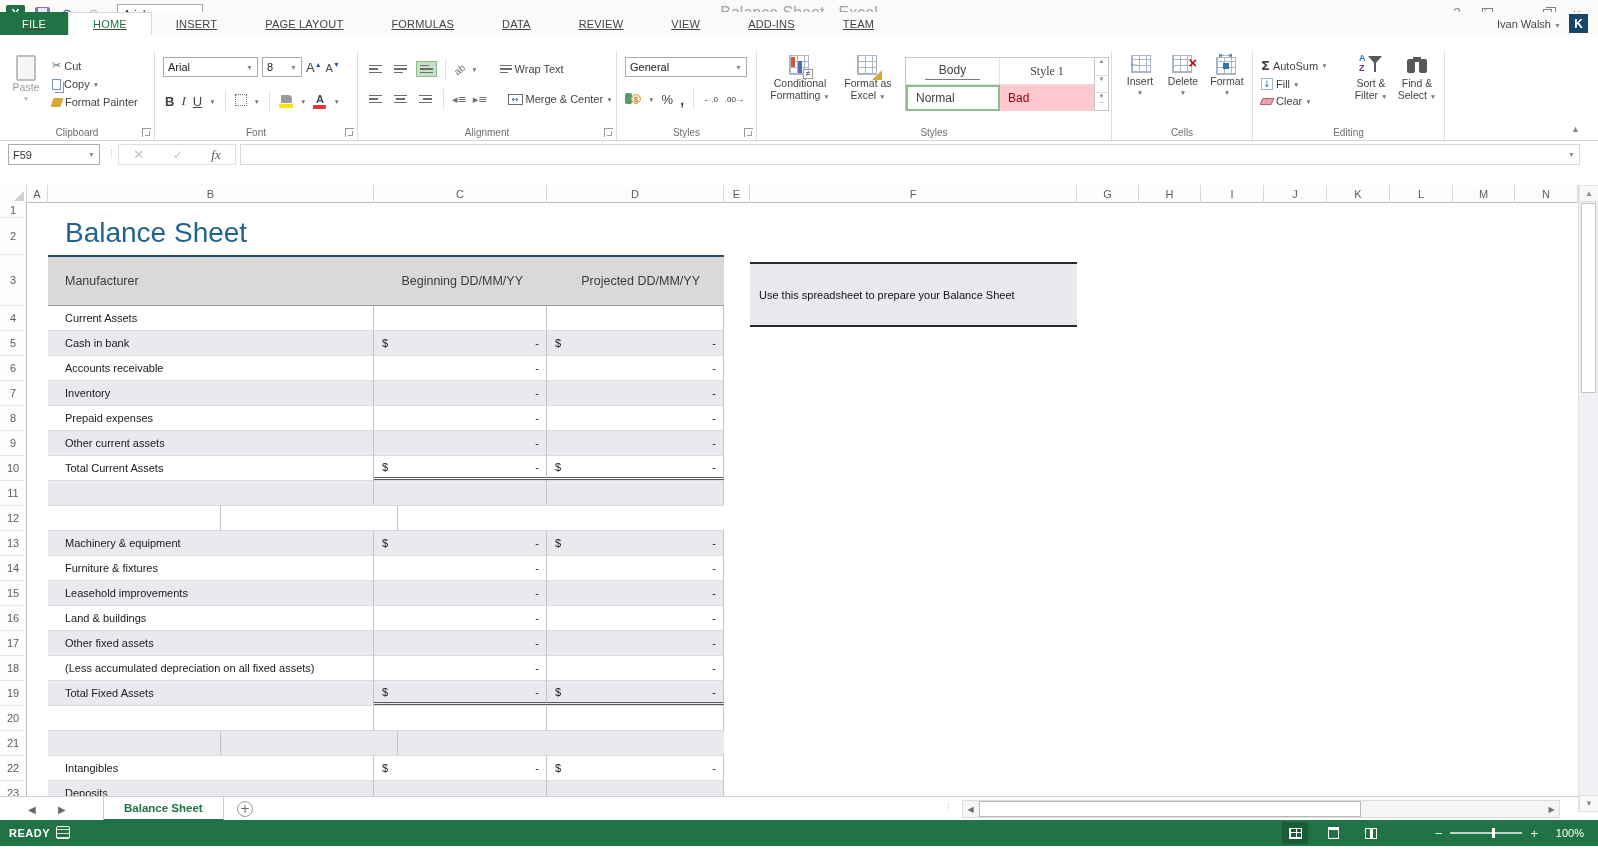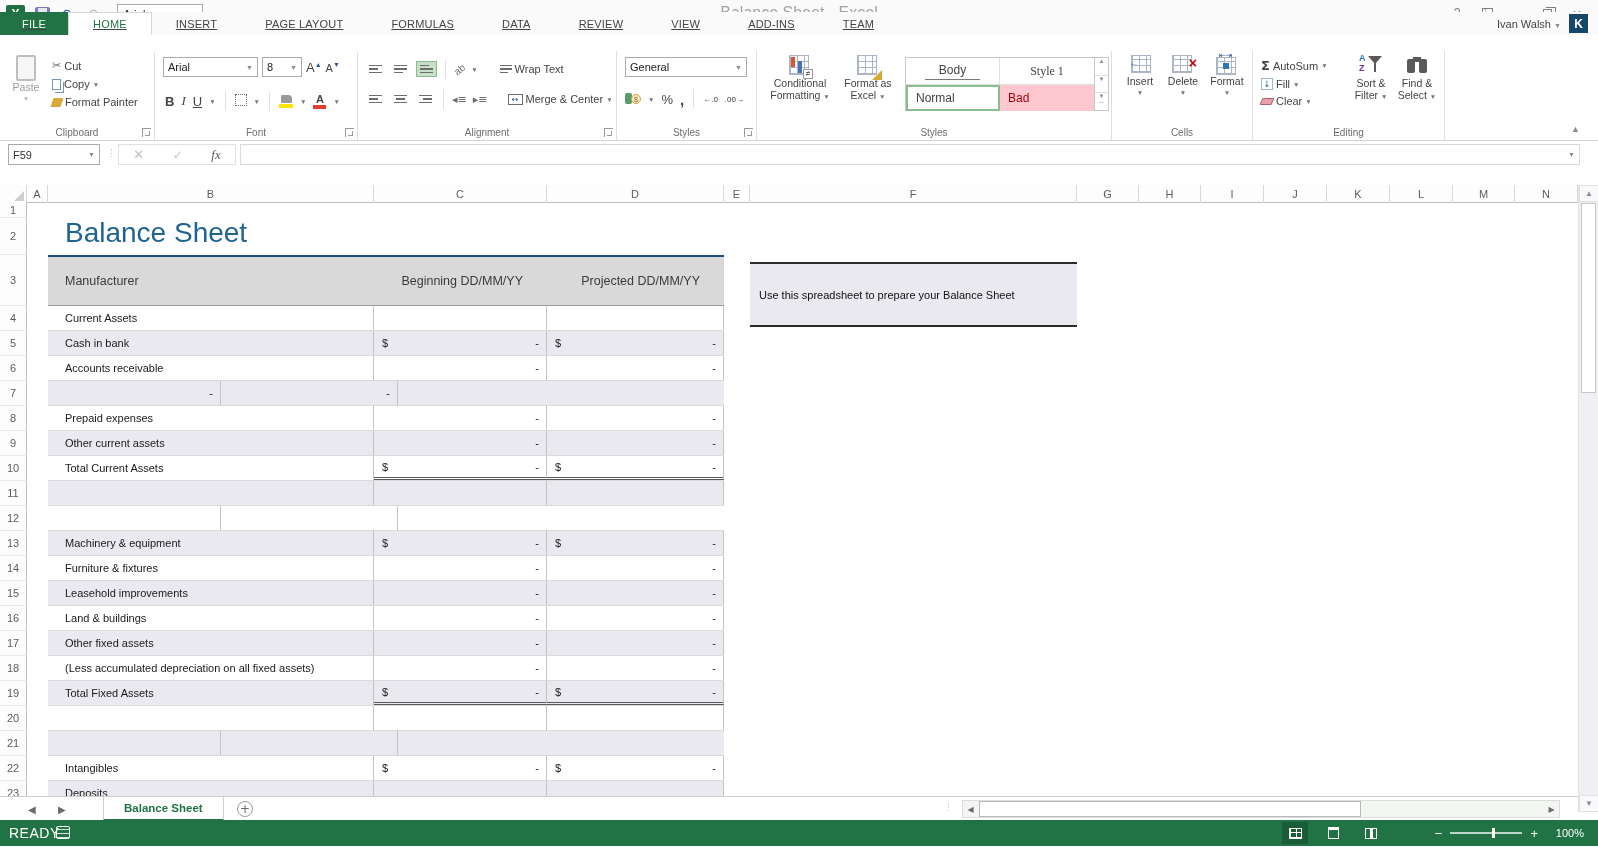--- a/index.html
+++ b/index.html
@@ -91,21 +91,21 @@
   #tabbar { position:absolute; left:0; top:796px; width:1578px; height:24px; background:#fff; border-top:1px solid #cfcfcf; }
   .navarr { position:absolute; top:0; height:24px; display:flex; align-items:center; color:#6a6a6a; font-size:10px; }
   #sheettab { position:absolute; left:103px; top:0; height:24px; padding:0 20px; background:#fff; border-left:1px solid #cfcfcf; border-right:1px solid #cfcfcf; border-bottom:2px solid #217346; display:flex; align-items:center; font-size:11.5px; font-weight:bold; color:#217346; }
   #newsheet { position:absolute; left:237px; top:4px; width:16px; height:16px; border:1px solid #9a9a9a; border-radius:50%; color:#6a6a6a; font-size:12px; display:flex; align-items:center; justify-content:center; }
   #hscroll { position:absolute; left:962px; top:3px; width:598px; height:18px; background:#f3f6f3; border:1px solid #dcdcdc; }
   #hthumb { position:absolute; left:16px; top:0px; width:382px; height:16px; background:#fff; border:1px solid #b8b8b8; }
   .harr { position:absolute; top:0; width:15px; height:16px; display:flex; align-items:center; justify-content:center; color:#6d6d6d; font-size:8px; }
 
   
   #statusbar { position:absolute; left:0; top:820px; width:1598px; height:26px; background:#217346; color:#fff; }
-  #ready { position:absolute; left:9px; top:0; height:26px; display:flex; align-items:center; font-size:14px; letter-spacing:.5px; }
+  #ready { position:absolute; left:9px; top:0; height:26px; display:flex; align-items:center; font-size:11px; letter-spacing:.5px;font-weight:bold; }
   #macro-ic { position:absolute; left:56px; top:6px; width:14px; height:13px; border:1px solid #fff; border-radius:2px; background:repeating-linear-gradient(0deg,rgba(255,255,255,.8) 0 1px,transparent 1px 4px); }
   .viewbtn { position:absolute; top:2px; width:26px; height:22px; display:flex; align-items:center; justify-content:center; }
   .viewbtn.on { background:#1a5c38; }
   .vic1 { width:13px; height:11px; border:1px solid #fff; background:repeating-linear-gradient(0deg,#fff 0 1px,transparent 1px 5px),repeating-linear-gradient(90deg,#fff 0 1px,transparent 1px 6px); }
   .vic2 { width:11px; height:12px; border:1px solid #fff; background:linear-gradient(#fff 2px,transparent 2px); }
   .vic3 { width:12px; height:11px; border:1px solid #fff; position:relative; }
   .vic3:before { content:""; position:absolute; left:4px; top:0; bottom:0; width:3px; background:#fff; }
   #zoomer { position:absolute; right:60px; top:0; height:26px; display:flex; align-items:center; gap:8px; }
   #zoomtrack { width:72px; height:2px; background:rgba(255,255,255,.7); position:relative; }
   #zoomknob { position:absolute; left:42px; top:-4px; width:3px; height:10px; background:#fff; }
@@ -510,20 +510,21 @@
           <span class="cell cc">
             <span></span>
             <span>-</span>
           </span>
           <span class="cell cd">
             <span></span>
             <span>-</span>
           </span>
         </div>
         <div class="trow band" style="top: 126px;">
+          <span class="cell cb">Inventory</span>
           <span class="cell cc">
             <span></span>
             <span>-</span>
           </span>
           <span class="cell cd">
             <span></span>
             <span>-</span>
           </span>
         </div>
         <div class="trow" style="top: 151px;">

